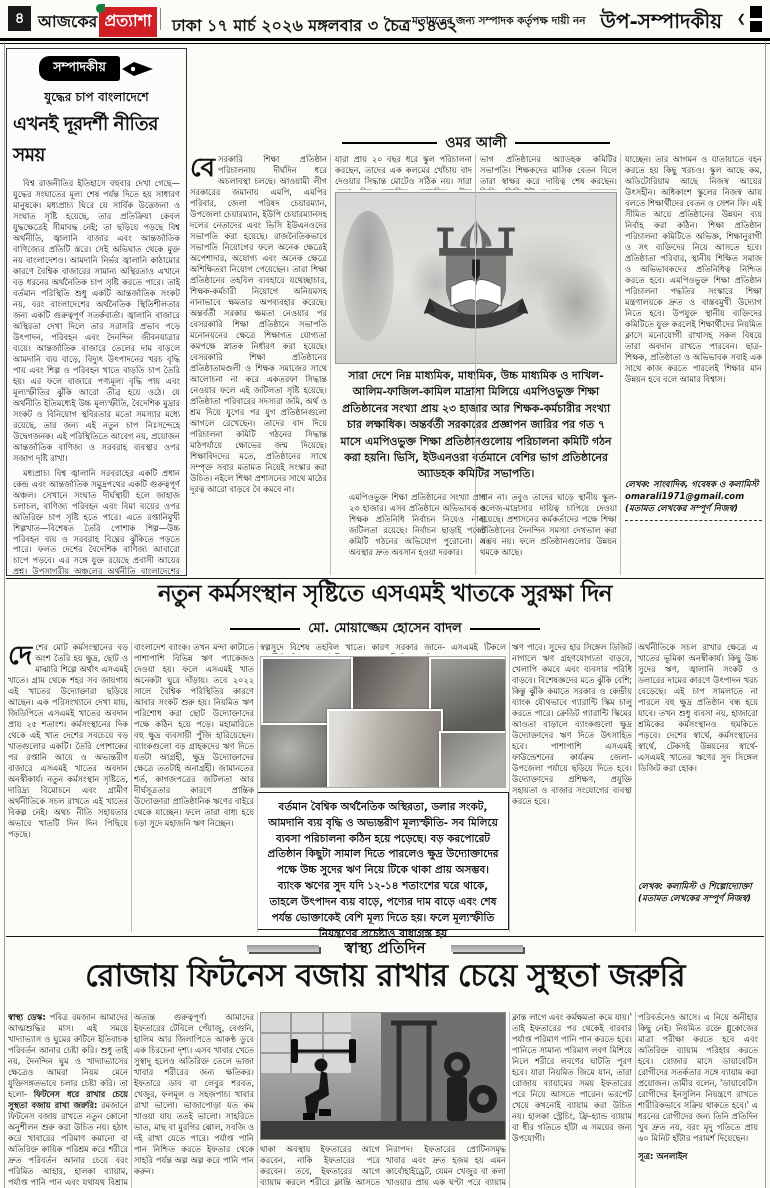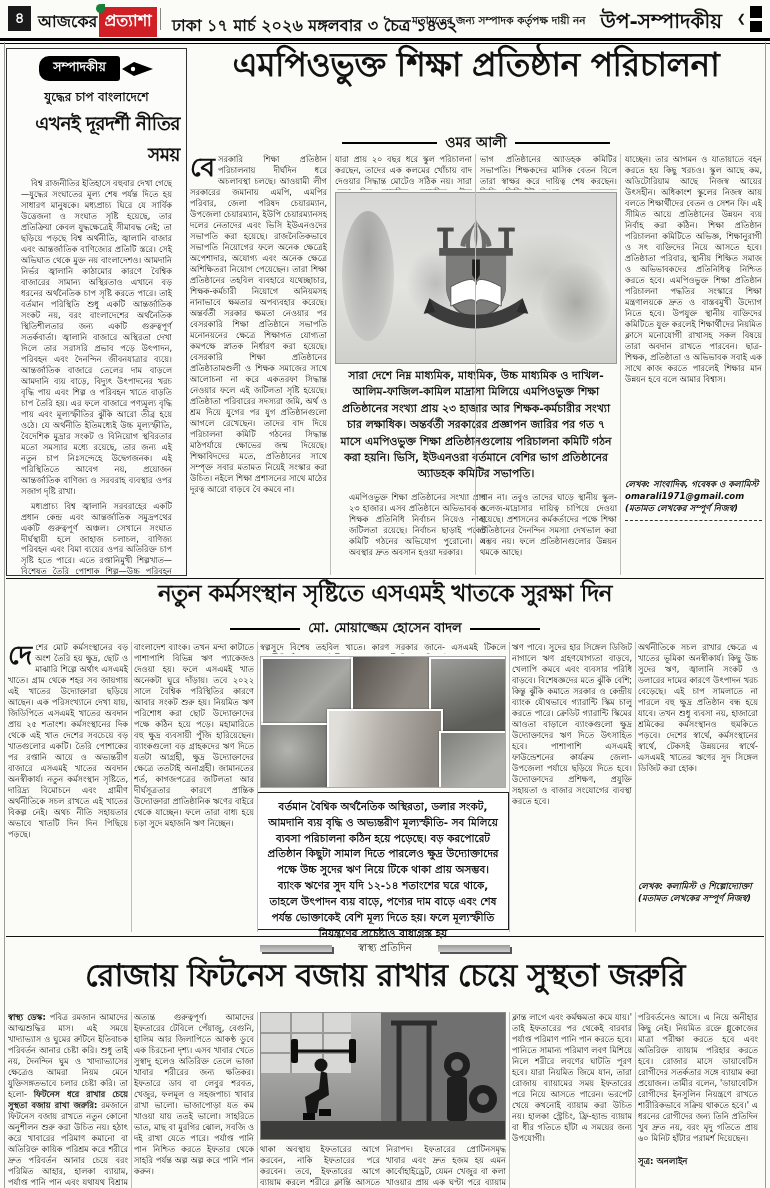--- a/index.html
+++ b/index.html
@@ -31,36 +31,36 @@
   .sec-arrow{position:absolute;right:24px;top:12px;font-size:11px;}
   .sec-block{position:absolute;right:8px;top:6px;width:12px;height:26px;display:flex;flex-direction:column;gap:3px;}
   .sec-block div{flex:1;background:#000;}
   .hdr-rule1{position:absolute;left:0;right:0;top:38px;height:3px;background:#000;}
   .hdr-rule2{position:absolute;left:0;right:0;top:43px;height:1px;background:#000;}
   
   .edbox{position:absolute;left:6px;top:48px;width:181px;height:528px;border:1px solid #333;padding:5px 6px;overflow:hidden;background:#fcfcfa;}
   .ribbon-row{display:flex;align-items:center;justify-content:center;gap:0;margin-top:2px;}
   .ribbon{background:#000;color:#fff;font-size:12.5px;font-weight:800;padding:2px 14px 3px;border-radius:10px 3px 3px 10px;}
   .ed-kicker{text-align:center;font-size:12px;font-weight:800;margin-top:7px;}
-  .ed-title{text-align:right;font-size:18.5px;font-weight:800;margin:2px 0 6px;letter-spacing:-.5px;}
-  .edbox p{margin:0 8px 4px;text-indent:10px;}
+  .ed-title{text-align:left;font-size:18.5px;font-weight:800;margin:2px 0 6px;letter-spacing:-.5px;}
+  .edbox p{margin:0 0 4px;text-indent:10px;}
   
   .photo1{position:absolute;left:335px;top:192px;width:282px;height:172px;border:1px solid #999;
           background:linear-gradient(180deg,#d7d7d5 0%,#e3e3e0 55%,#cfcfcc 100%);overflow:hidden;}
   .blob{position:absolute;border-radius:50%;}
   .emblem{position:absolute;left:50%;top:50%;transform:translate(-50%,-50%);}
   .photo2{position:absolute;left:260px;top:656px;width:246px;height:132px;background:#e8e8e6;border:1px solid #aaa;overflow:hidden;}
   .tile{position:absolute;border:2px solid #fff;box-shadow:0 0 2px rgba(0,0,0,.4);}
   .photo3{position:absolute;left:260px;top:1012px;width:246px;height:128px;border:1px solid #888;overflow:hidden;background:#9c9c9c;}
   .pullbox{position:absolute;border:1px solid #222;padding:6px 8px;background:#fff;}
   .label-row{position:absolute;left:6px;right:6px;top:940px;height:16px;display:flex;align-items:center;justify-content:center;gap:26px;}
   .label-bar{width:72px;height:7px;background:linear-gradient(180deg,#9a9a9a,#cfcfcf);box-shadow:2px 2px 0 #555;}
-  .label-txt{font-size:10px;font-weight:400;}
+  .label-txt{font-size:15px;font-weight:700;}
   .dashed{border-top:1px dashed #333;margin-top:6px;}
-  .src{font-weight:800;font-size:8.6px;margin-top:5px;}
+  .src{font-weight:800;font-size:8.6px;}
 </style>
 </head>
 <body>
 
 <div class="page">
 
   <div class="pagenum">৪</div>
   <div class="logo">
     <span>আজকের</span>
     <span class="red">
@@ -93,21 +93,20 @@
     <div class="ed-kicker">যুদ্ধের চাপ বাংলাদেশে</div>
     <div class="ed-title">এখনই দূরদর্শী নীতির সময়</div>
     <div class="small" style="height:436px;overflow:hidden;">
       <p>বিশ্ব রাজনীতির ইতিহাসে বহুবার দেখা গেছে—যুদ্ধের সংঘাতের মূল্য শেষ পর্যন্ত দিতে হয় সাধারণ মানুষকে। মধ্যপ্রাচ্য ঘিরে যে সার্বিক উত্তেজনা ও সংঘাত সৃষ্টি হয়েছে, তার প্রতিক্রিয়া কেবল যুদ্ধক্ষেত্রেই সীমাবদ্ধ নেই; তা ছড়িয়ে পড়ছে বিশ্ব অর্থনীতি, জ্বালানি বাজার এবং আন্তর্জাতিক বাণিজ্যের প্রতিটি স্তরে। সেই অভিঘাত থেকে মুক্ত নয় বাংলাদেশও। আমদানি নির্ভর জ্বালানি কাঠামোর কারণে বৈশ্বিক বাজারের সামান্য অস্থিরতাও এখানে বড় ধরনের অর্থনৈতিক চাপ সৃষ্টি করতে পারে। তাই বর্তমান পরিস্থিতি শুধু একটি আন্তর্জাতিক সংকট নয়, বরং বাংলাদেশের অর্থনৈতিক স্থিতিশীলতার জন্য একটি গুরুত্বপূর্ণ সতর্কবার্তা। জ্বালানি বাজারে অস্থিরতা দেখা দিলে তার সরাসরি প্রভাব পড়ে উৎপাদন, পরিবহন এবং দৈনন্দিন জীবনযাত্রার ব্যয়ে। আন্তর্জাতিক বাজারে তেলের দাম বাড়লে আমদানি ব্যয় বাড়ে, বিদ্যুৎ উৎপাদনের খরচ বৃদ্ধি পায় এবং শিল্প ও পরিবহন খাতে বাড়তি চাপ তৈরি হয়। এর ফলে বাজারে পণ্যমূল্য বৃদ্ধি পায় এবং মূল্যস্ফীতির ঝুঁকি আরো তীব্র হয়ে ওঠে। যে অর্থনীতি ইতিমধ্যেই উচ্চ মূল্যস্ফীতি, বৈদেশিক মুদ্রার সংকট ও বিনিয়োগ স্থবিরতার মতো সমস্যার মধ্যে রয়েছে, তার জন্য এই নতুন চাপ নিঃসন্দেহে উদ্বেগজনক। এই পরিস্থিতিতে আবেগ নয়, প্রয়োজন আন্তর্জাতিক বাণিজ্য ও সরবরাহ ব্যবস্থার ওপর সজাগ দৃষ্টি রাখা।</p>
       <p>মধ্যপ্রাচ্য বিশ্ব জ্বালানি সরবরাহের একটি প্রধান কেন্দ্র এবং আন্তর্জাতিক সমুদ্রপথের একটি গুরুত্বপূর্ণ অঞ্চল। সেখানে সংঘাত দীর্ঘস্থায়ী হলে জাহাজ চলাচল, বাণিজ্য পরিবহন এবং বিমা ব্যয়ের ওপর অতিরিক্ত চাপ সৃষ্টি হতে পারে। এতে রপ্তানিমুখী শিল্পখাত—বিশেষত তৈরি পোশাক শিল্প—উচ্চ পরিবহন ব্যয় ও সরবরাহ বিঘ্নের ঝুঁকিতে পড়তে পারে। ফলত দেশের বৈদেশিক বাণিজ্য আবারো চাপে পড়বে। এর সঙ্গে যুক্ত রয়েছে প্রবাসী আয়ের প্রশ্ন। উপসাগরীয় অঞ্চলের অর্থনীতি বাংলাদেশের লক্ষ লক্ষ প্রবাসী শ্রমিকের কর্মসংস্থানের প্রধান ক্ষেত্র। সেখানে অস্থিরতা দীর্ঘায়িত হলে রেমিট্যান্স প্রবাহে নেতিবাচক প্রভাব পড়ার আশঙ্কা উড়িয়ে দেওয়া যায় না।</p>
 
     </div>
   </div>
 
   <div class="abs headline" style="left:190px;top:46px;width:572px;font-size:33px;line-height:1.18;">
-    <div>এমপিওভুক্ত শিক্ষা প্রতিষ্ঠান পরিচালনা</div>
   </div>
   <div class="abs byline" style="left:190px;top:131px;width:572px;font-size:14px;text-align:center;">
     <div class="ln" style="width:95px;"></div>
     <span>ওমর আলী</span>
     <div class="ln" style="width:95px;"></div>
   </div>
 
   <div class="col small" style="left:190px;top:154px;width:137px;height:421px;">
     <span class="dropcap">বে</span>
     <span>সরকারি শিক্ষা প্রতিষ্ঠান পরিচালনায় দীর্ঘদিন ধরে অচলাবস্থা চলছে। আওয়ামী লীগ সরকারের জমানায় এমপি, এমপির পরিবার, জেলা পরিষদ চেয়ারম্যান, উপজেলা চেয়ারম্যান, ইউপি চেয়ারম্যানসহ দলের নেতাদের এবং ভিসি ইউএনওদের সভাপতি করা হয়েছে। রাজনৈতিকভাবে সভাপতি নিয়োগের ফলে অনেক ক্ষেত্রেই অপেশাদার, অযোগ্য এবং অনেক ক্ষেত্রে অশিক্ষিতরা নিয়োগ পেয়েছেন। তারা শিক্ষা প্রতিষ্ঠানের তহবিল ব্যবহারে যথেচ্ছাচার, শিক্ষক-কর্মচারী নিয়োগে অনিয়মসহ নানাভাবে ক্ষমতার অপব্যবহার করেছে। অন্তর্বর্তী সরকার ক্ষমতা নেওয়ার পর বেসরকারি শিক্ষা প্রতিষ্ঠানে সভাপতি মনোনয়নের ক্ষেত্রে শিক্ষাগত যোগ্যতা কমপক্ষে স্নাতক নির্ধারণ করা হয়েছে। বেসরকারি শিক্ষা প্রতিষ্ঠানের প্রতিষ্ঠাতামণ্ডলী ও শিক্ষক সমাজের সাথে আলোচনা না করে একতরফা সিদ্ধান্ত নেওয়ার ফলে এই জটিলতা সৃষ্টি হয়েছে। প্রতিষ্ঠাতা পরিবারের সদস্যরা জমি, অর্থ ও শ্রম দিয়ে যুগের পর যুগ প্রতিষ্ঠানগুলো আগলে রেখেছেন। তাদের বাদ দিয়ে পরিচালনা কমিটি গঠনের সিদ্ধান্ত মাঠপর্যায়ে ক্ষোভের জন্ম দিয়েছে। শিক্ষাবিদদের মতে, প্রতিষ্ঠানের সাথে সম্পৃক্ত সবার মতামত নিয়েই সংস্কার করা উচিত। নইলে শিক্ষা প্রশাসনের সাথে মাঠের দূরত্ব আরো বাড়বে বৈ কমবে না।</span>

